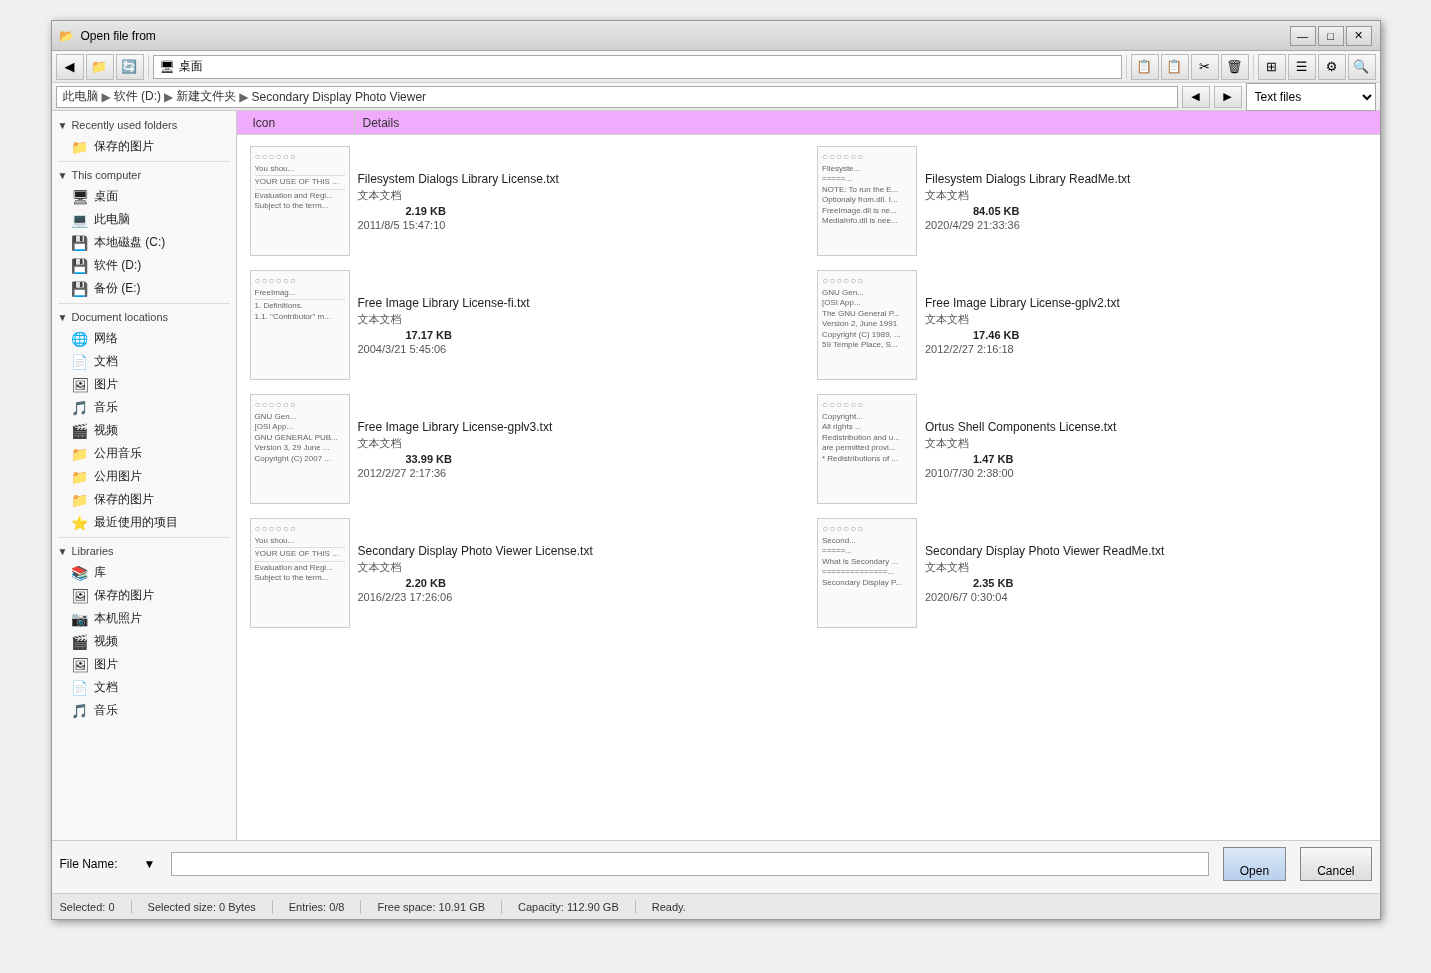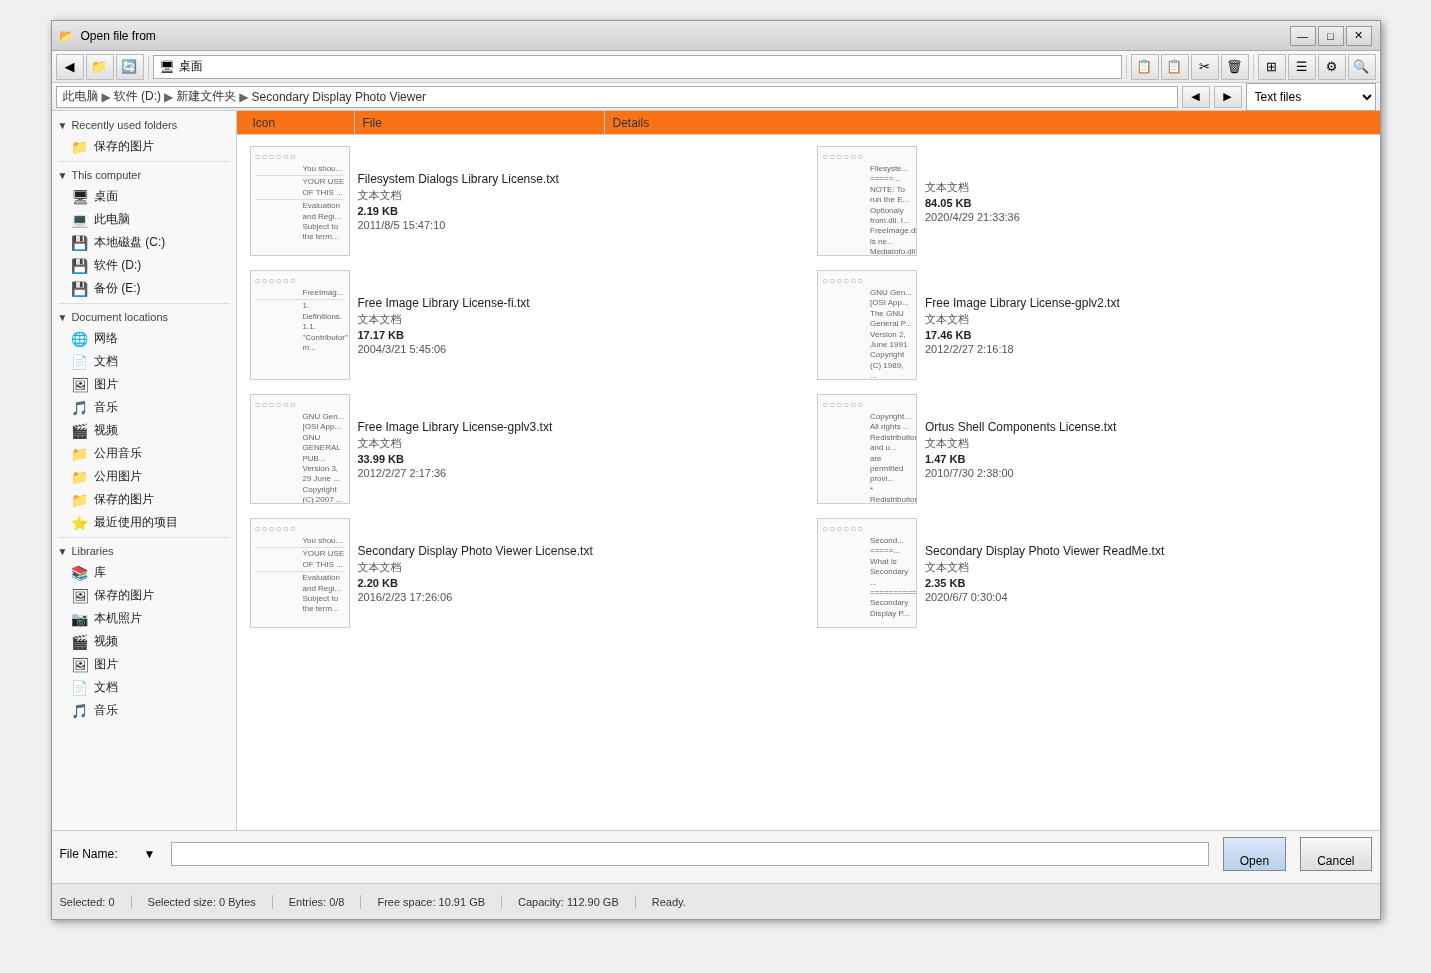--- a/index.html
+++ b/index.html
@@ -122,21 +122,21 @@
       font-size: 12px;
       cursor: pointer;
       color: #222;
       gap: 5px;
     }
     .sidebar-item .item-icon { font-size: 14px; }
     .sidebar-divider { height: 1px; background: #ddd; margin: 3px 6px; }
 
     
     .col-headers {
-      background: #f97316;
+      background: #f0abfc;
       border-bottom: 1px solid #ccc;
       display: flex;
       height: 24px;
       align-items: center;
       padding: 0 8px;
     }
     .col-h { font-size: 12px; color: #333; border-right: 1px solid #ccc; padding: 0 8px; height: 100%; display: flex; align-items: center; cursor: pointer; }
     .col-h:last-child { border-right: none; }
 
     
@@ -168,26 +168,26 @@
       background: #fafafa;
       flex-shrink: 0;
       position: relative;
       font-size: 9px;
       color: #555;
       overflow: hidden;
       padding: 4px;
     }
     .thumb-dots { color: #aaa; font-size: 10px; letter-spacing: 1px; margin-bottom: 2px; }
     .thumb-line { border-bottom: 1px solid #ddd; margin: 1px 0; }
-    .thumb-text { font-size: 8px; color: #666; line-height: 1.3; margin-left: 48px; }
+    .thumb-text { font-size: 8px; color: #666; line-height: 1.3; }
 
     .file-info { flex: 1; }
     .file-name { font-size: 12px; font-weight: normal; color: #222; margin-bottom: 2px; }
     .file-type { font-size: 11px; color: #555; margin-bottom: 2px; }
-    .file-size { font-size: 11px; font-weight: bold; color: #222; margin-bottom: 2px; }
+    .file-size { font-size: 11px; font-weight: bold; color: #222; margin-bottom: 2px; margin-left: 48px; }
     .file-date { font-size: 11px; color: #555; }
 
     
     .bottom-panel {
       border-top: 1px solid #ccc;
       background: #f5f5f5;
       padding: 6px 8px;
     }
     .filename-row {
       display: flex;
@@ -210,21 +210,21 @@
       border: 1px solid #888;
       cursor: pointer;
       background: linear-gradient(to bottom, #f8f8f8, #ddd);
     }
     .btn-open { background: linear-gradient(to bottom, #dce8f8, #b8d0ec); }
 
     
     .status-bar {
       background: #e8e8e8;
       border-top: 1px solid #ccc;
-      height: 36px;
+      height: 26px;
       display: flex;
       align-items: center;
       padding: 0 8px;
       gap: 16px;
       font-size: 11px;
       color: #333;
     }
     .status-sep { width: 1px; height: 14px; background: #bbb; }
 
     
@@ -404,21 +404,20 @@
       <div class="sidebar-item">
         <span class="item-icon">🎵</span>
         <span>音乐</span>
       </div>
     </div>
 
     <div class="file-content">
 
       <div class="col-headers">
         <div class="col-h" style="width:110px;">Icon</div>
-        <div class="col-h" style="width:250px;">File</div>
         <div class="col-h" style="flex:1;">Details</div>
       </div>
 
       <div class="file-area">
         <div class="file-grid">
 
           <div class="file-item">
             <div class="file-thumb">
               <div class="thumb-dots">○○○○○○</div>
               <div class="thumb-text">You shou...</div>
@@ -440,20 +439,21 @@
             <div class="file-thumb">
               <div class="thumb-dots">○○○○○○</div>
               <div class="thumb-text">Filesyste...</div>
               <div class="thumb-text">=====...</div>
               <div class="thumb-text">NOTE: To run the E...</div>
               <div class="thumb-text">Optionaly from.dll. I...</div>
               <div class="thumb-text">FreeImage.dll is ne...</div>
               <div class="thumb-text">MediaInfo.dll is nee...</div>
             </div>
             <div class="file-info">
+              <div class="file-name">Filesystem Dialogs Library ReadMe.txt</div>
               <div class="file-type">文本文档</div>
               <div class="file-size">84.05 KB</div>
               <div class="file-date">2020/4/29 21:33:36</div>
             </div>
           </div>
 
           <div class="file-item">
             <div class="file-thumb">
               <div class="thumb-dots">○○○○○○</div>
               <div class="thumb-text">FreeImag...</div>

